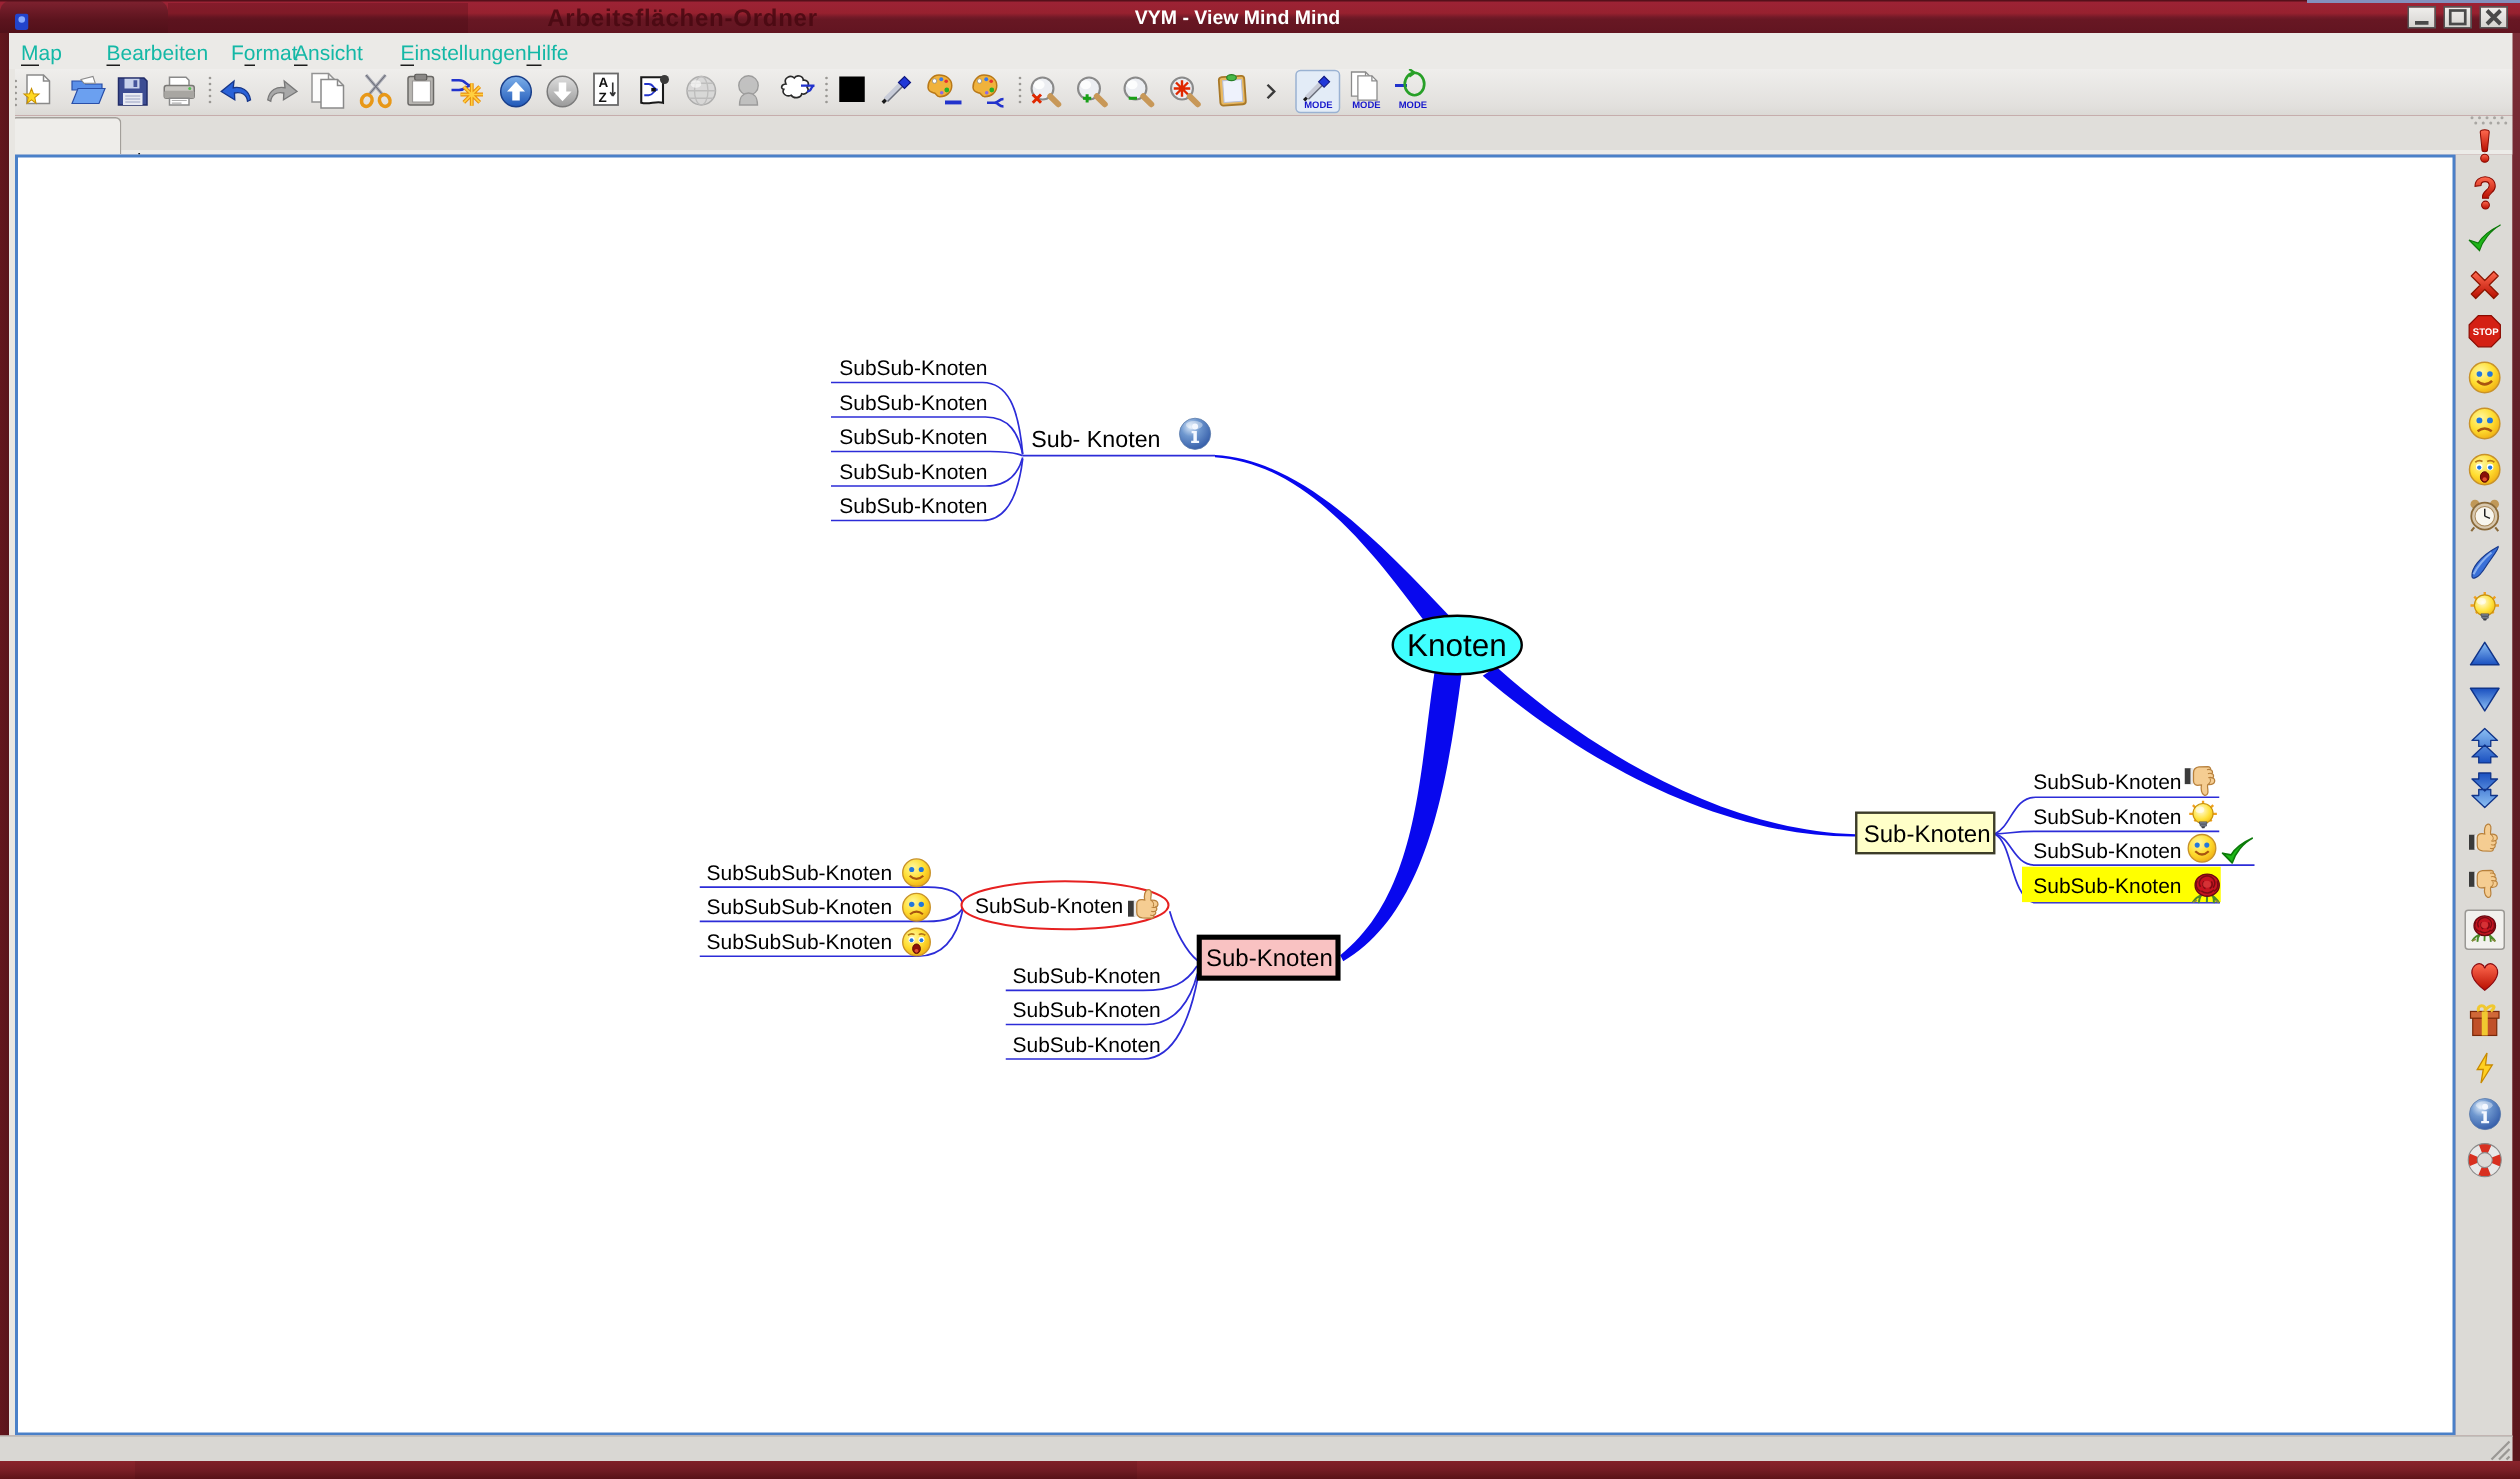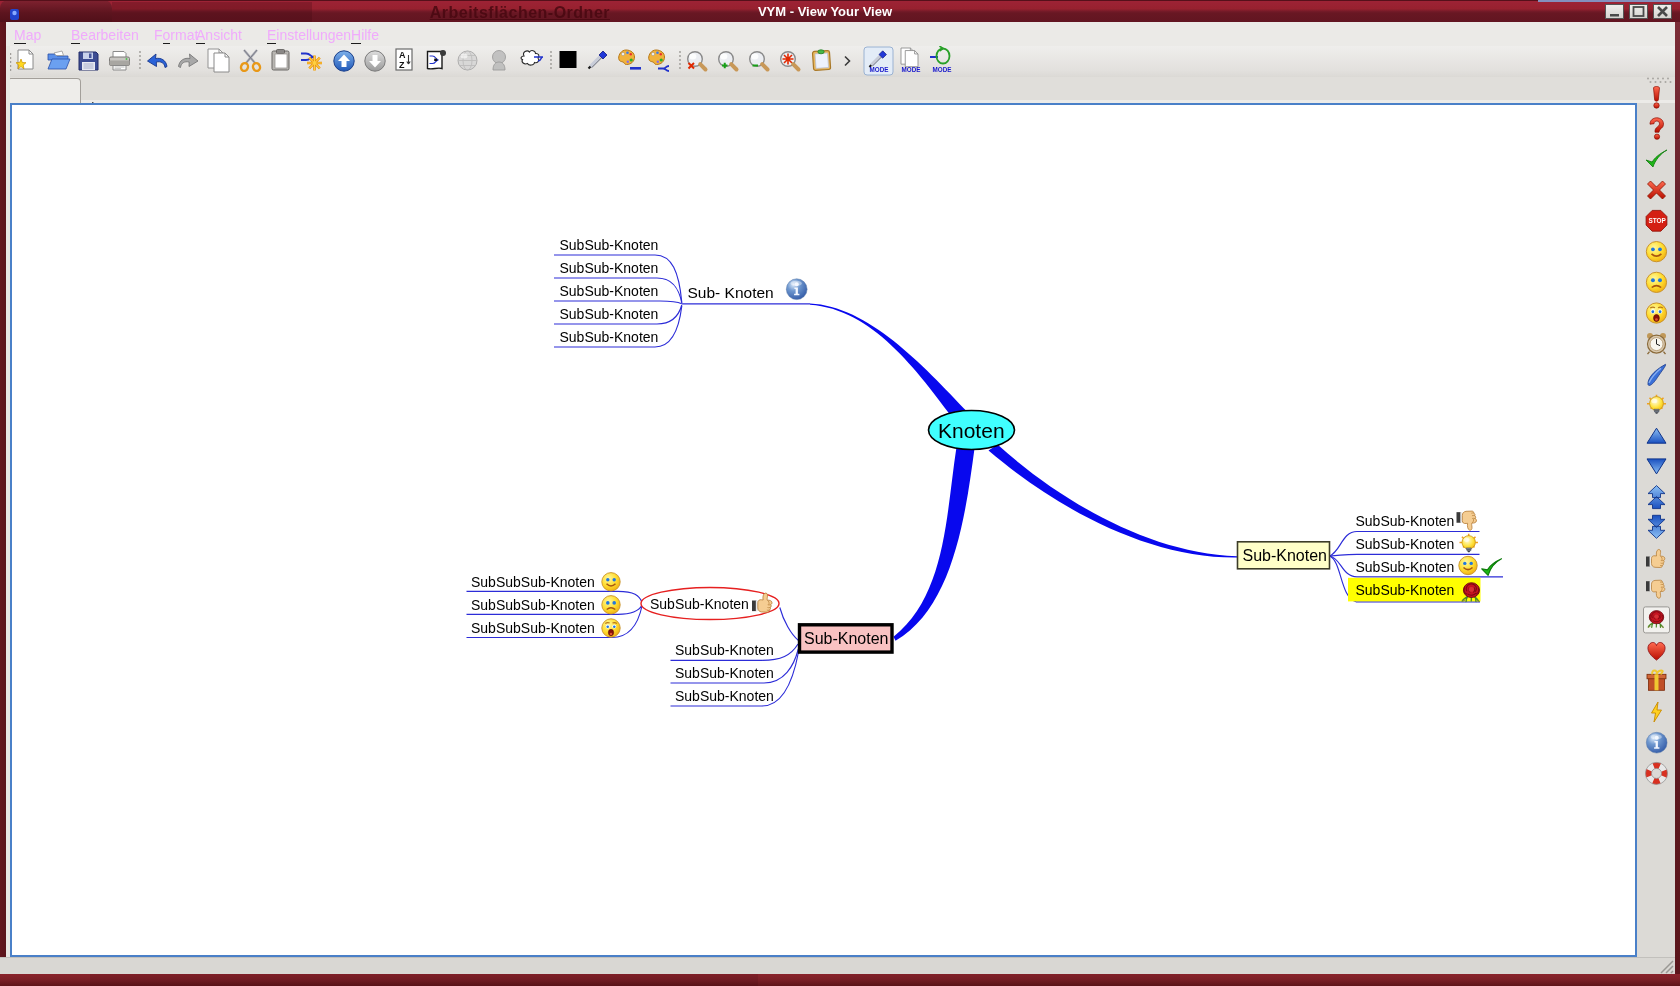--- a/index.html
+++ b/index.html
@@ -6,29 +6,29 @@
     font-family:"Liberation Sans",sans-serif;background:#7d2027;}
   .abs{position:absolute;}
   #titlebar{left:0;top:0;width:1680px;height:22px;
     background:linear-gradient(#9e2336 0%,#97212f 40%,#741a28 52%,#681723 60%,#621521 100%);}
   #titletopline{left:0;top:0;width:1680px;height:1px;background:#55101a;}
   #bluestrip{left:1538px;top:0;width:142px;height:1.5px;background:#8490bd;}
   #leftwin{left:0;top:0;width:112px;height:22px;border-radius:8px 8px 0 0;
     background:linear-gradient(#802230,#5c141e 60%,#511019);}
   #leftwin2{left:112px;top:2px;width:200px;height:20px;background:rgba(60,8,14,0.25);}
   #vymicon{left:10px;top:9px;width:9px;height:11px;}
-  #behindtitle{left:300px;top:4px;width:310px;text-align:right;color:rgba(72,8,16,0.85);
-    font-size:16px;font-weight:bold;letter-spacing:0.5px;text-decoration:underline;}
+  #behindtitle{left:300px;top:4px;width:310px;text-align:center;color:rgba(72,8,16,0.85);
+    font-size:16px;font-weight:bold;letter-spacing:0.5px;}
   #vymtitle{left:600px;top:4px;width:450px;text-align:center;color:#ffffff;
     font-size:13px;font-weight:bold;}
   .winbtn{top:4px;width:19px;height:15px;background:linear-gradient(#efeeec,#d6d4d0);
     border:1px solid #555;box-sizing:border-box;}
   #btnmin{left:1605px;} #btnmax{left:1629px;} #btnclose{left:1653px;}
   #menubar{left:0px;top:22px;width:1680px;height:24px;background:#ebeae7;}
-  .menuitem{top:27px;font-size:14px;color:#f0abfc;}
+  .menuitem{top:27px;font-size:14px;color:#14b8a6;}
   .menuitem u{text-decoration:none;border-bottom:1px solid #1c1c1c;padding-bottom:0px;}
   #toolbar{left:0px;top:46px;width:1680px;height:31px;
     background:linear-gradient(#efeeec,#e2e0dd 80%,#dbd9d5);}
   #tabbar{left:0px;top:77px;width:1680px;height:26px;background:#e0deda;}
   #tab1{left:7px;top:78px;width:74px;height:25px;background:#eeedea;
     border:1px solid #a39f9a;border-bottom:none;border-radius:4px 4px 0 0;box-sizing:border-box;}
   #tab1 span{position:absolute;left:9px;top:20px;font-size:13px;color:#1a1a1a;margin-left:23px;}
   #leftedge{left:0;top:22px;width:6px;height:952px;background:linear-gradient(90deg,#63161d,#5a141b);}
   #leftbevel{left:6px;top:46px;width:4px;height:911px;background:#e8e6e2;}
   #rightedge{left:1675px;top:22px;width:5px;height:952px;
@@ -46,21 +46,21 @@
 </style>
 </head>
 <body>
 
 <div class="abs" id="titlebar"></div>
 <div class="abs" id="leftwin"></div>
 <div class="abs" id="leftwin2"></div>
 <div class="abs" id="titletopline"></div>
 <div class="abs" id="bluestrip"></div>
 <div class="abs" id="behindtitle">Arbeitsflächen-Ordner</div>
-<div class="abs" id="vymtitle">VYM - View Your View</div>
+<div class="abs" id="vymtitle">VYM - View Mind Mind</div>
 <svg class="abs" id="vymicon" viewBox="0 0 9 11">
     <rect x="0" y="0" width="9" height="11" rx="2" fill="#2244cc"></rect>
     <circle cx="4.5" cy="4" r="2.2" fill="#88aaff"></circle>
   </svg>
 <div class="abs winbtn" id="btnmin"></div>
 <div class="abs winbtn" id="btnmax"></div>
 <div class="abs winbtn" id="btnclose"></div>
 <svg class="abs" style="left:1605px;top:4px;width:19px;height:15px" viewBox="0 0 19 15">
     <rect x="5" y="10" width="9" height="2.5" fill="#4a4a4a"></rect>
   </svg>

